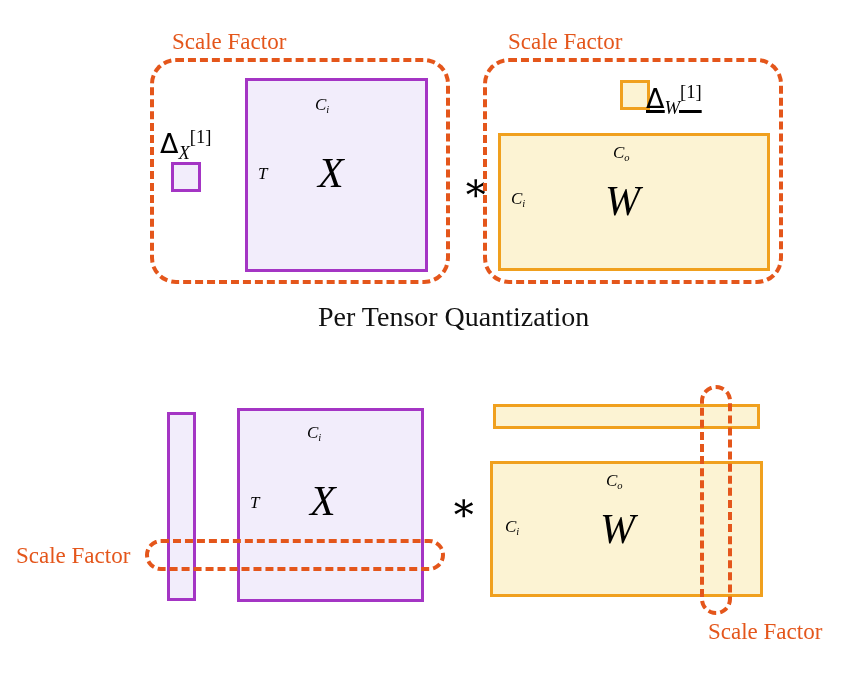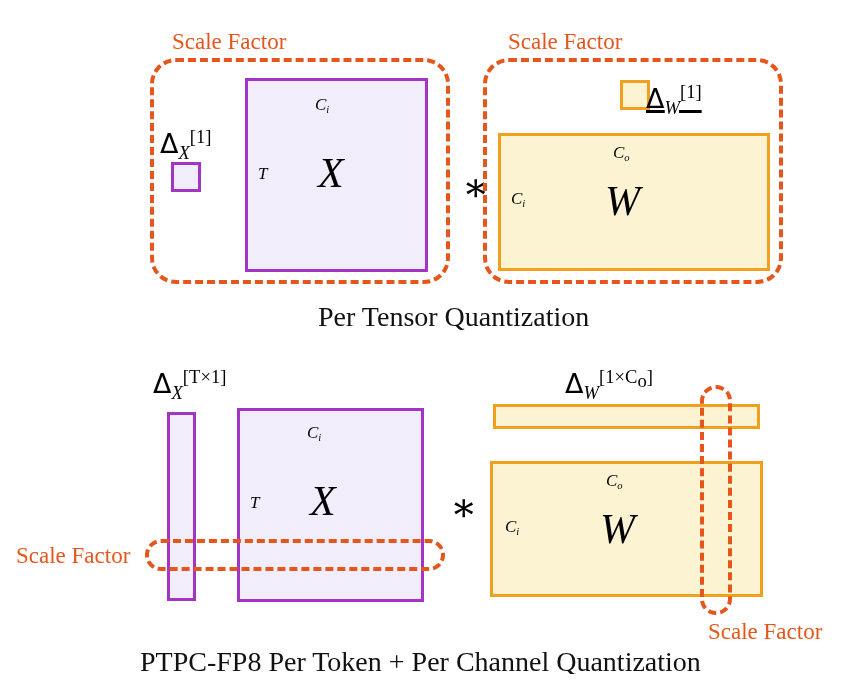--- a/index.html
+++ b/index.html
@@ -127,51 +127,44 @@
   <div class="lbl math mid-letter" style="left:613px; top:144px;">
     <span>C</span><span class="sub">o</span>
   </div>
   <div class="lbl math mid-letter" style="left:511px; top:190px;">
     <span>C</span><span class="sub">i</span>
   </div>
   <div class="lbl math big-letter" style="left:605px; top:180px;">W</div>
 
   <div class="caption" style="left:318px; top:303px;">Per Tensor Quantization</div>
 
-  <div class="delta-wrap" style="left:153px; top:368px;">
-    <span class="delta-glyph">Δ</span><span class="sub math">X</span><span class="sup">[T×1]</span>
-  </div>
 
   <div class="box box-purple" style="left:167px; top:412px; width:29px; height:189px;"></div>
 
   <div class="box box-purple" style="left:237px; top:408px; width:187px; height:194px;"></div>
   <div class="lbl math mid-letter" style="left:307px; top:424px;">
     <span>C</span><span class="sub">i</span>
   </div>
   <div class="lbl math mid-letter" style="left:250px; top:494px;">T</div>
   <div class="lbl math big-letter" style="left:310px; top:480px;">X</div>
 
   <div class="dash dash-band" style="left:145px; top:539px; width:300px; height:32px;"></div>
   <div class="sf-label" style="left:16px; top:544px;">Scale Factor</div>
 
   <div class="asterisk" style="left:450px; top:488px;">∗</div>
 
-  <div class="delta-wrap" style="left:565px; top:368px;">
-    <span class="delta-glyph">Δ</span><span class="sub math">W</span><span class="sup">[1×C</span><span class="sup math" style="vertical-align:0.32em;">o</span><span class="sup">]</span>
-  </div>
 
   <div class="box box-orange" style="left:493px; top:404px; width:267px; height:25px;"></div>
 
   <div class="box box-orange" style="left:490px; top:461px; width:273px; height:136px;"></div>
   <div class="lbl math mid-letter" style="left:606px; top:472px;">
     <span>C</span><span class="sub">o</span>
   </div>
   <div class="lbl math mid-letter" style="left:505px; top:518px;">
     <span>C</span><span class="sub">i</span>
   </div>
   <div class="lbl math big-letter" style="left:600px; top:508px;">W</div>
 
   <div class="dash dash-band" style="left:700px; top:385px; width:32px; height:230px;"></div>
   <div class="sf-label" style="left:708px; top:620px;">Scale Factor</div>
 
-  <div class="caption" style="left:140px; top:648px;">PTPC-FP8 Per Token + Per Channel Quantization</div>
 
 </div>
 
 </body></html>

